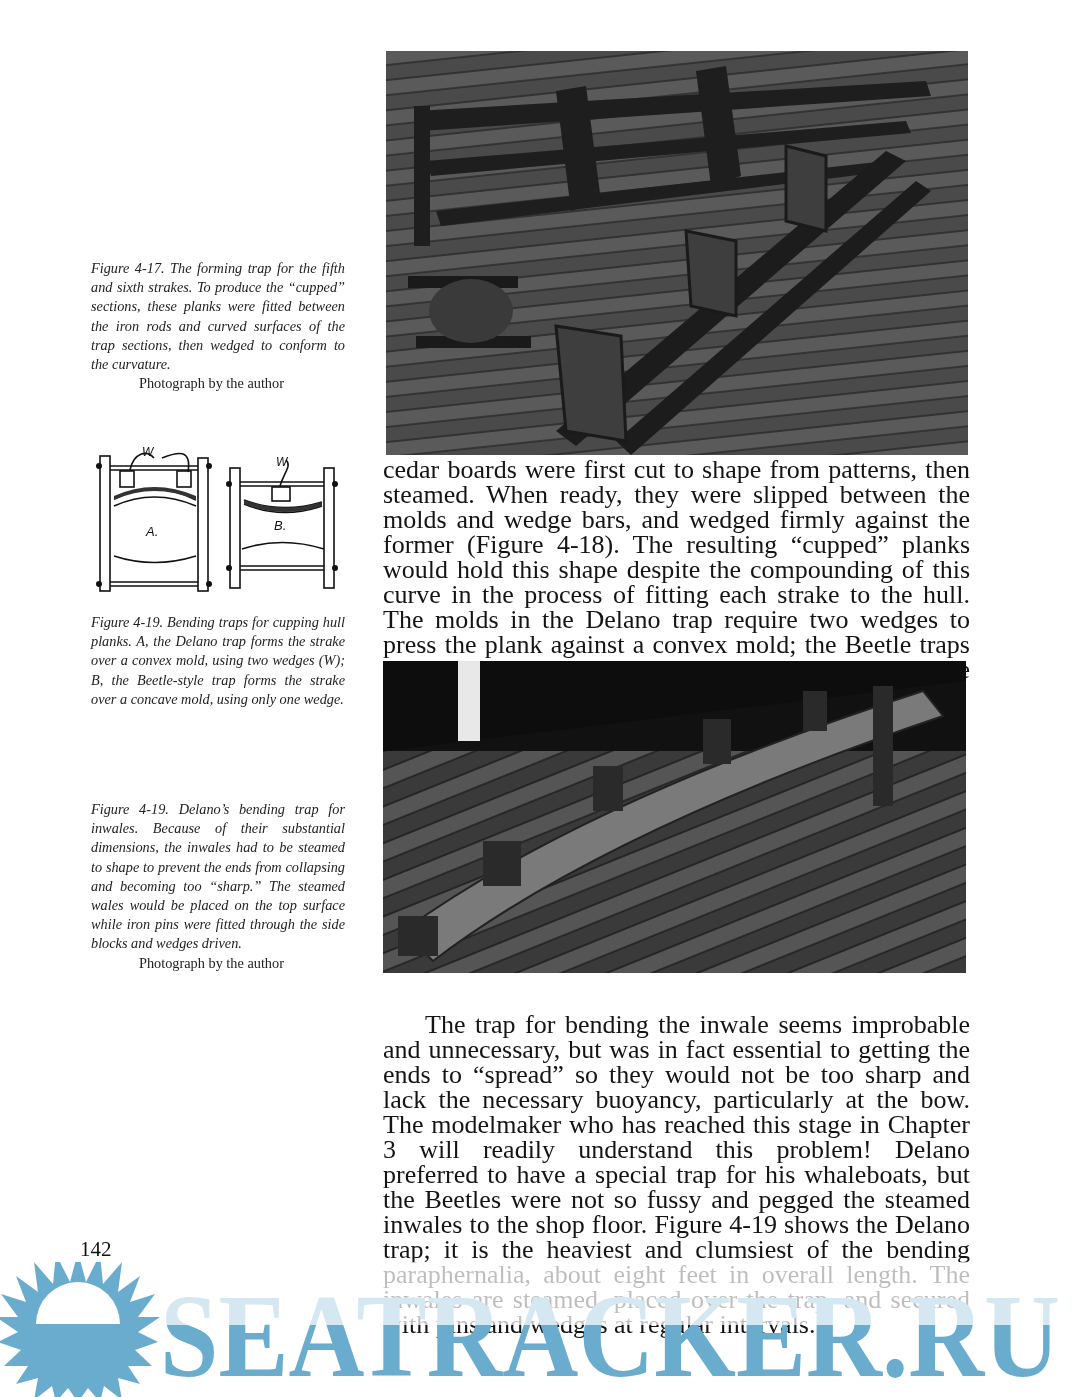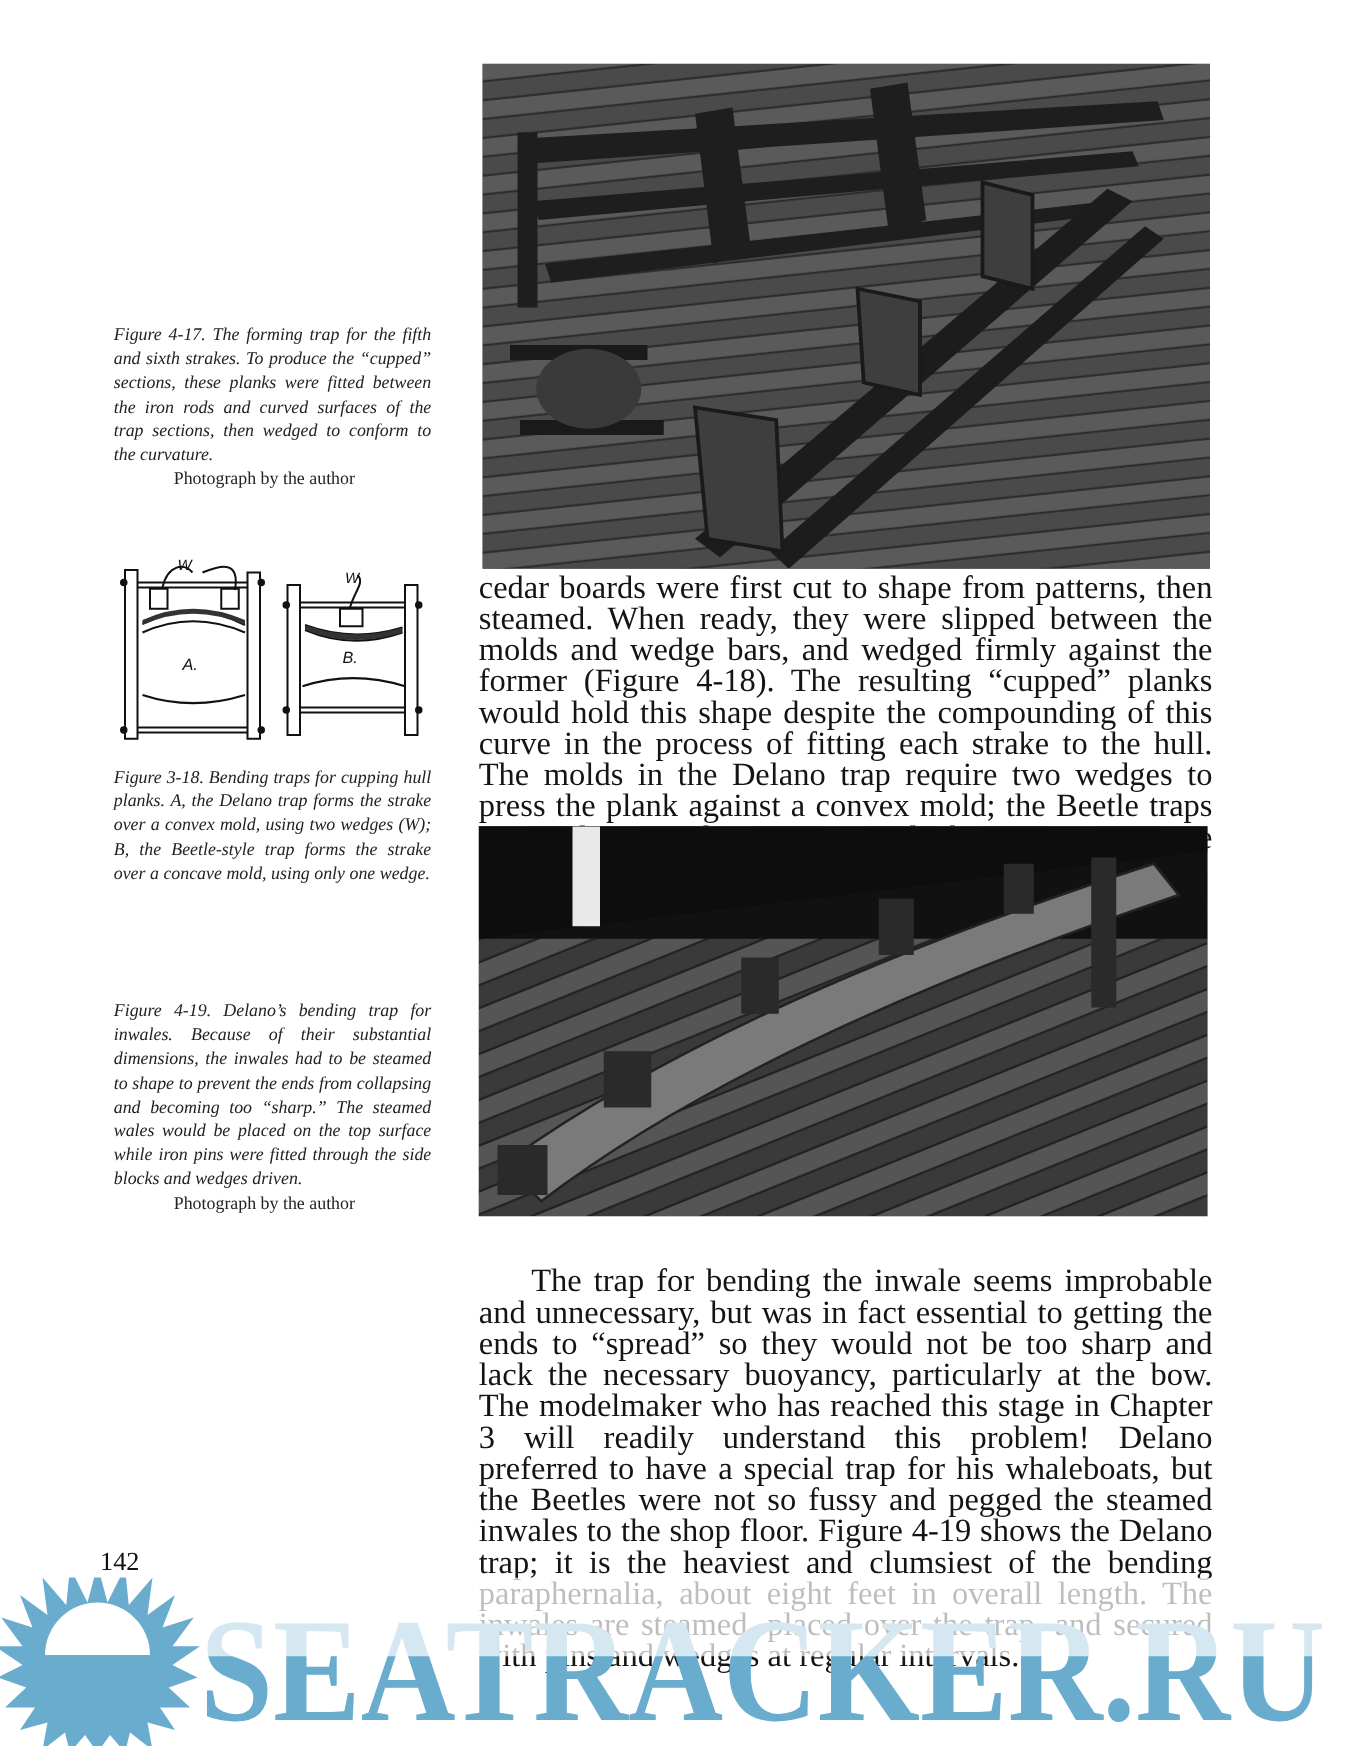--- a/index.html
+++ b/index.html
@@ -110,21 +110,21 @@
       <path d="M152,56 Q190,70 230,58 L230,62 Q190,75 152,60 Z" fill="#333"></path>
     </g>
     <text x="50" y="12" font-family="Liberation Sans, sans-serif" font-style="italic" font-size="12" fill="#111">W</text>
     <text x="184" y="22" font-family="Liberation Sans, sans-serif" font-style="italic" font-size="12" fill="#111">W</text>
     <text x="54" y="92" font-family="Liberation Sans, sans-serif" font-style="italic" font-size="13" fill="#111">A.</text>
     <text x="182" y="86" font-family="Liberation Sans, sans-serif" font-style="italic" font-size="13" fill="#111">B.</text>
   </svg>
 </div>
 
 <div class="caption" id="cap18">
-  <span>Figure 3-18. Bending traps for cupping hull planks. A, the Delano trap forms the strake over a convex mold, using two wedges (W); B, the Beetle-style trap forms the strake over a concave mold, using only one wedge.</span>
+  <span>Figure 4-19. Bending traps for cupping hull planks. A, the Delano trap forms the strake over a convex mold, using two wedges (W); B, the Beetle-style trap forms the strake over a concave mold, using only one wedge.</span>
 </div>
 
 <div class="body-text" id="para1">
   <span>cedar boards were first cut to shape from patterns, then steamed. When ready, they were slipped between the molds and wedge bars, and wedged firmly against the former (Figure 4-18). The resulting “cupped” planks would hold this shape despite the compounding of this curve in the process of fitting each strake to the hull. The molds in the Delano trap require two wedges to press the plank against a convex mold; the Beetle traps required one wedge to press a plank against a concave mold.</span>
 </div>
 
 <div class="photo" id="photo2">
   <svg width="583" height="312" viewBox="0 0 583 312">
     <defs>
       <pattern id="floor2" width="600" height="34" patternUnits="userSpaceOnUse" patternTransform="rotate(-22)">

